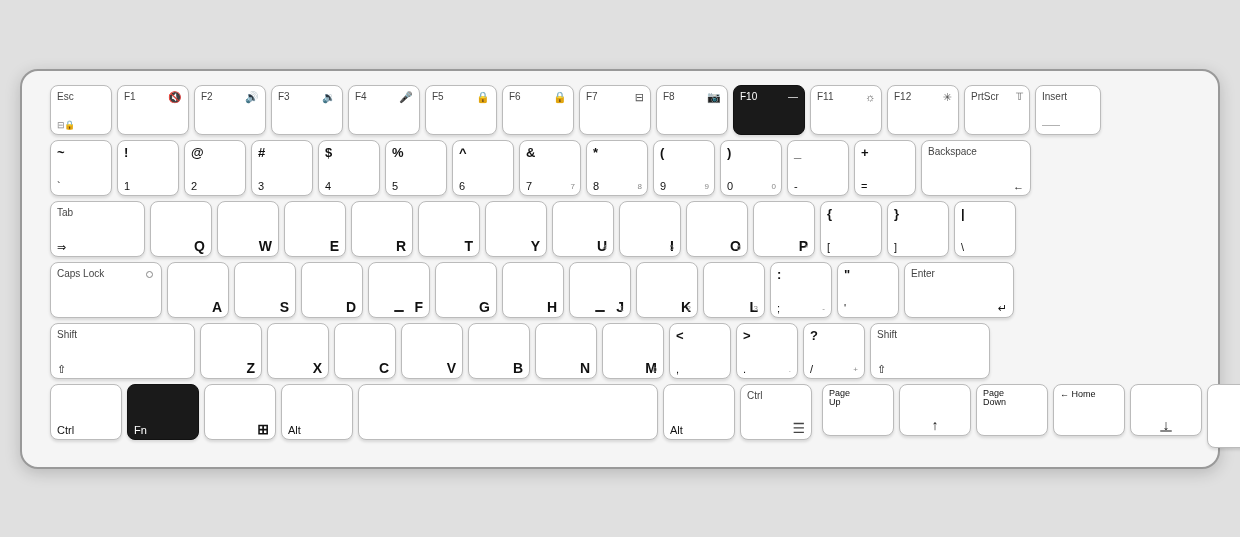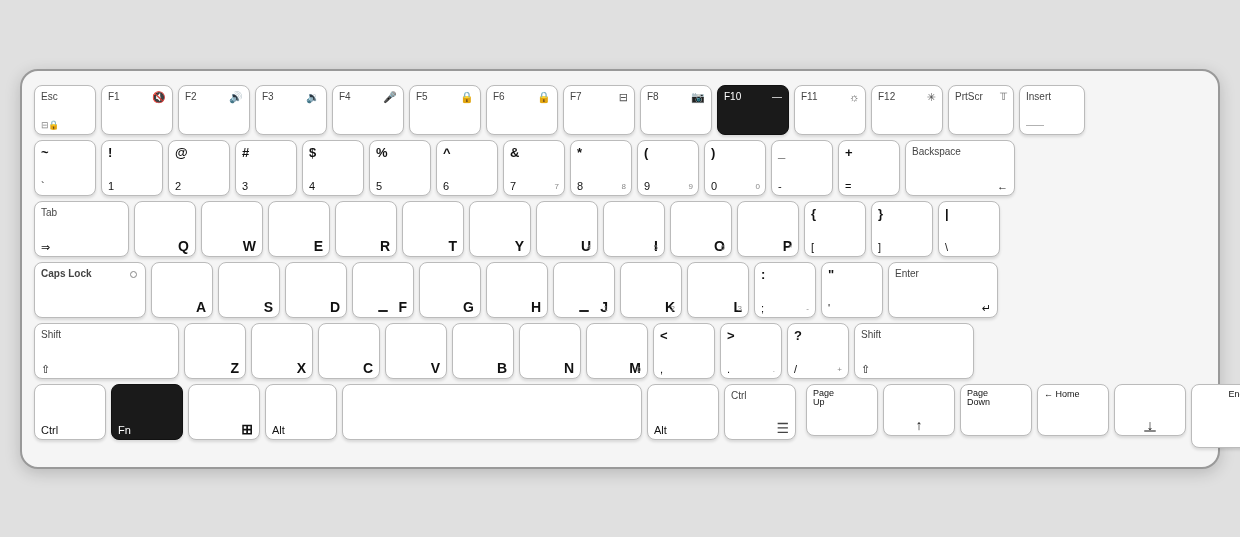--- a/index.html
+++ b/index.html
@@ -9,21 +9,21 @@
       justify-content: center;
       align-items: center;
       min-height: 537px;
       width: 1240px;
       font-family: Arial, sans-serif;
     }
     .keyboard {
       background: #f5f5f5;
       border: 2px solid #999;
       border-radius: 18px;
-      padding: 14px 12px;
+      padding: 14px 28px;
       width: 1200px;
       box-shadow: 0 4px 16px rgba(0,0,0,0.18);
     }
     .key-row {
       display: flex;
       gap: 5px;
       margin-bottom: 5px;
       align-items: flex-end;
     }
     .key {
@@ -78,21 +78,21 @@
     }
     
     .key-esc { min-width: 62px; }
     .key-f1,.key-f2,.key-f3,.key-f4,.key-f5,.key-f6,.key-f7,.key-f8,.key-f9,.key-f10,.key-f11,.key-f12 {
       min-width: 72px;
       height: 50px;
     }
     .key-prtscr,.key-insert,.key-delete { min-width: 66px; height: 50px; }
     .key-backspace { min-width: 110px; }
     .key-tab { min-width: 95px; }
-    .key-capslock { min-width: 112px; font-weight: bold; }
+    .key-capslock { min-width: 112px; }
     .key-enter { min-width: 110px; }
     .key-shift-l { min-width: 145px; }
     .key-shift-r { min-width: 120px; }
     .key-ctrl { min-width: 72px; }
     .key-fn { min-width: 72px; text-align: right; }
     .key-win { min-width: 72px; }
     .key-alt { min-width: 72px; }
     .key-space { flex: 1; min-width: 300px; }
     .key-alt-r { min-width: 72px; }
     .key-ctrl-r { min-width: 72px; }

